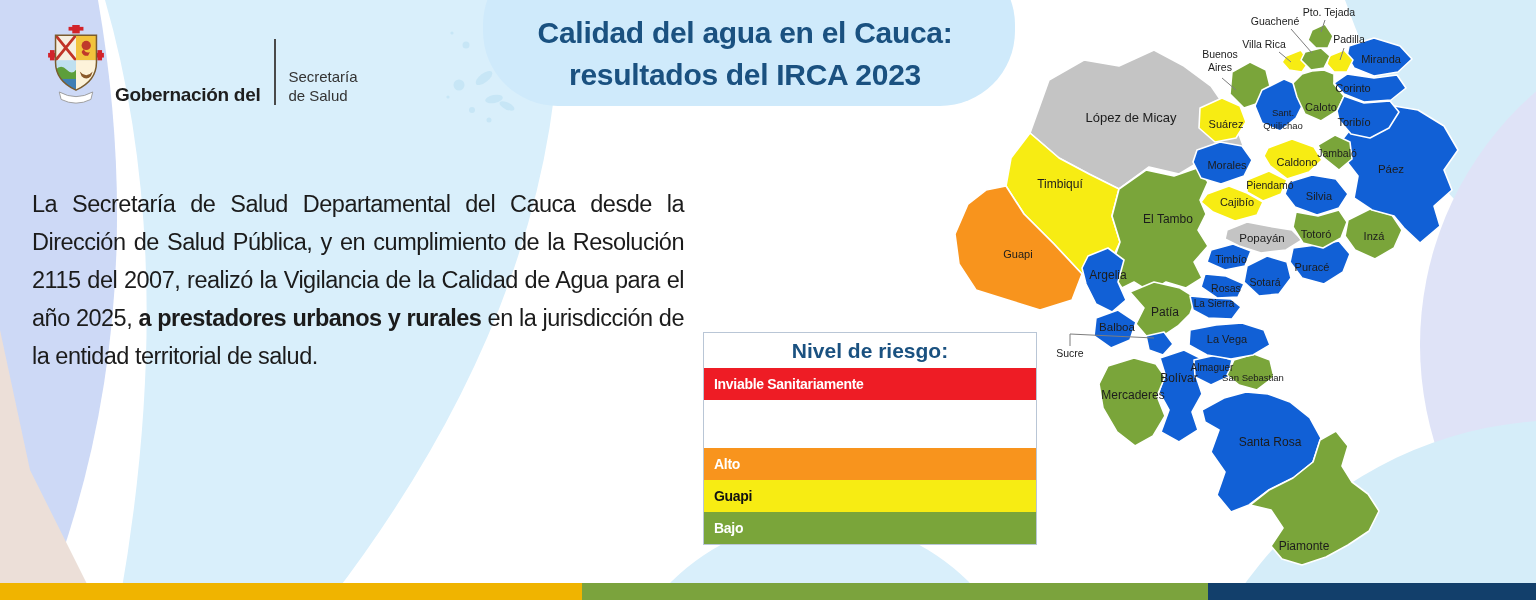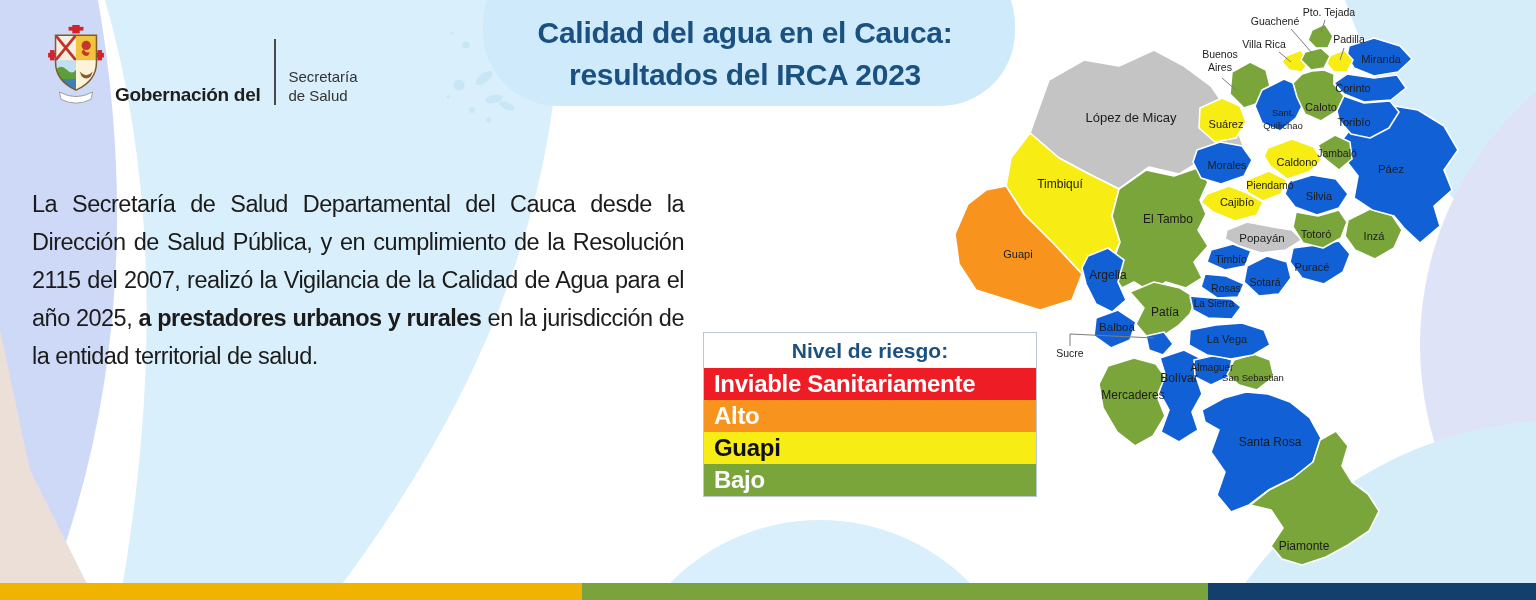--- a/index.html
+++ b/index.html
@@ -17,21 +17,21 @@
   
   #title-blob{position:absolute;left:483px;top:-50px;width:532px;height:156px;background:#cfeafb;border-radius:75px;z-index:1;}
   #title-text{position:absolute;left:479px;top:12px;width:532px;text-align:center;z-index:2;color:#1a5180;font-weight:bold;font-size:30px;line-height:42px;letter-spacing:-0.3px;}
   
   .paragraph{position:absolute;left:32px;width:652px;z-index:2;font-size:23.5px;letter-spacing:-0.5px;line-height:38px;color:#1b1b1b;text-align:justify;margin-top:35px;}
   #para-1{top:150px;}
   #para-2{top:386px;}
   
   #legend{position:absolute;left:703px;top:332px;width:334px;z-index:3;border:1px solid #b9c6d6;background:#fff;box-sizing:border-box;}
   #legend-title{height:35px;line-height:35px;text-align:center;color:#1a5180;font-weight:bold;font-size:21px;background:#fff;}
-  .legend-row{height:32px;line-height:32px;padding-left:10px;font-weight:bold;font-size:24px;letter-spacing:-0.3px;}
+  .legend-row{height:32px;line-height:32px;padding-left:10px;font-weight:bold;font-size:14px;letter-spacing:-0.3px;}
   
   #map-wrap{position:absolute;left:950px;top:0;width:586px;height:600px;z-index:2;}
   .muni{stroke:#ffffff;stroke-width:1.6;stroke-linejoin:round;}
   .muni-label{fill:#1c1c1c;}
   .leader{fill:none;stroke:#7d7d7d;stroke-width:1;}
   
   #footer-bar{position:absolute;left:0;bottom:0;width:1536px;height:17px;z-index:5;display:flex;}
   #footer-bar div{height:17px;}
   #bar-seg-1{width:582px;}
   #bar-seg-2{width:626px;}
@@ -107,21 +107,21 @@
     <div>Calidad del agua en el Cauca:</div>
     <div>resultados del IRCA 2023</div>
   </div>
 
   <div class="paragraph" id="para-1"><span>La Secretaría de Salud Departamental del Cauca desde la Dirección de Salud Pública, y en cumplimiento de la Resolución 2115 del 2007, realizó la Vigilancia de la Calidad de Agua para el año 2025, </span><b>a prestadores urbanos y rurales</b><span> en la jurisdicción de la entidad territorial de salud.</span></div>
 
   <div id="legend">
     <div id="legend-title">Nivel de riesgo:</div>
     <div id="legend-items">
         <div class="legend-row" style="background: rgb(238, 28, 37); color: rgb(255, 255, 255);">Inviable Sanitariamente</div>
-        <div class="legend-row" style="background: rgb(248, 148, 29); color: rgb(255, 255, 255);">Alto</div>
+        <div class="legend-row" style="background: rgb(248, 148, 29); color: rgb(255, 255, 255); margin-top: 48px;">Alto</div>
         <div class="legend-row" style="background: rgb(247, 236, 19); color: rgb(17, 17, 17);">Guapi</div>
         <div class="legend-row" style="background: rgb(122, 165, 58); color: rgb(255, 255, 255);">Bajo</div>
       </div>
   </div>
 
   <div id="map-wrap">
     <svg id="cauca-map" width="586" height="600" viewBox="0 0 586 600">
         <polygon points="80,133 99,80 134,60 169,66 204,50 234,66 261,86 283,118 294,148 281,167 254,159 229,174 199,167 169,189 139,174 109,158" fill="#c4c4c4" class="muni"></polygon>
         <polygon points="80,133 109,158 139,174 169,189 162,216 170,242 158,268 132,274 104,244 74,214 56,186 61,158" fill="#f7ec13" class="muni"></polygon>
         <polygon points="56,186 74,214 104,244 132,274 122,300 90,310 58,300 26,290 9,264 5,234 18,204 36,190" fill="#f8941d" class="muni"></polygon>

